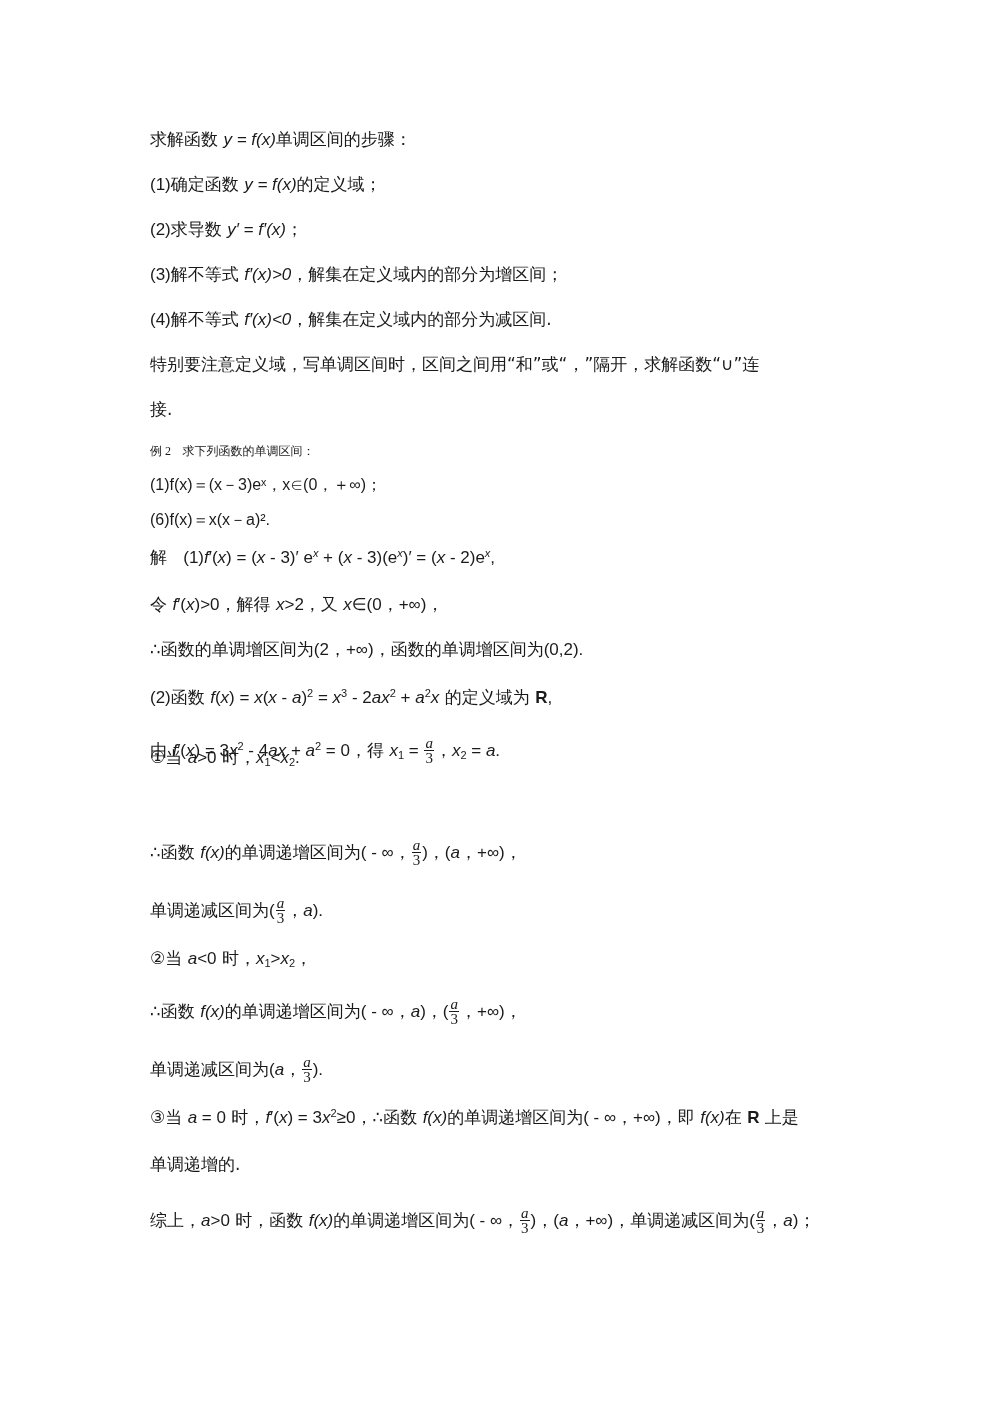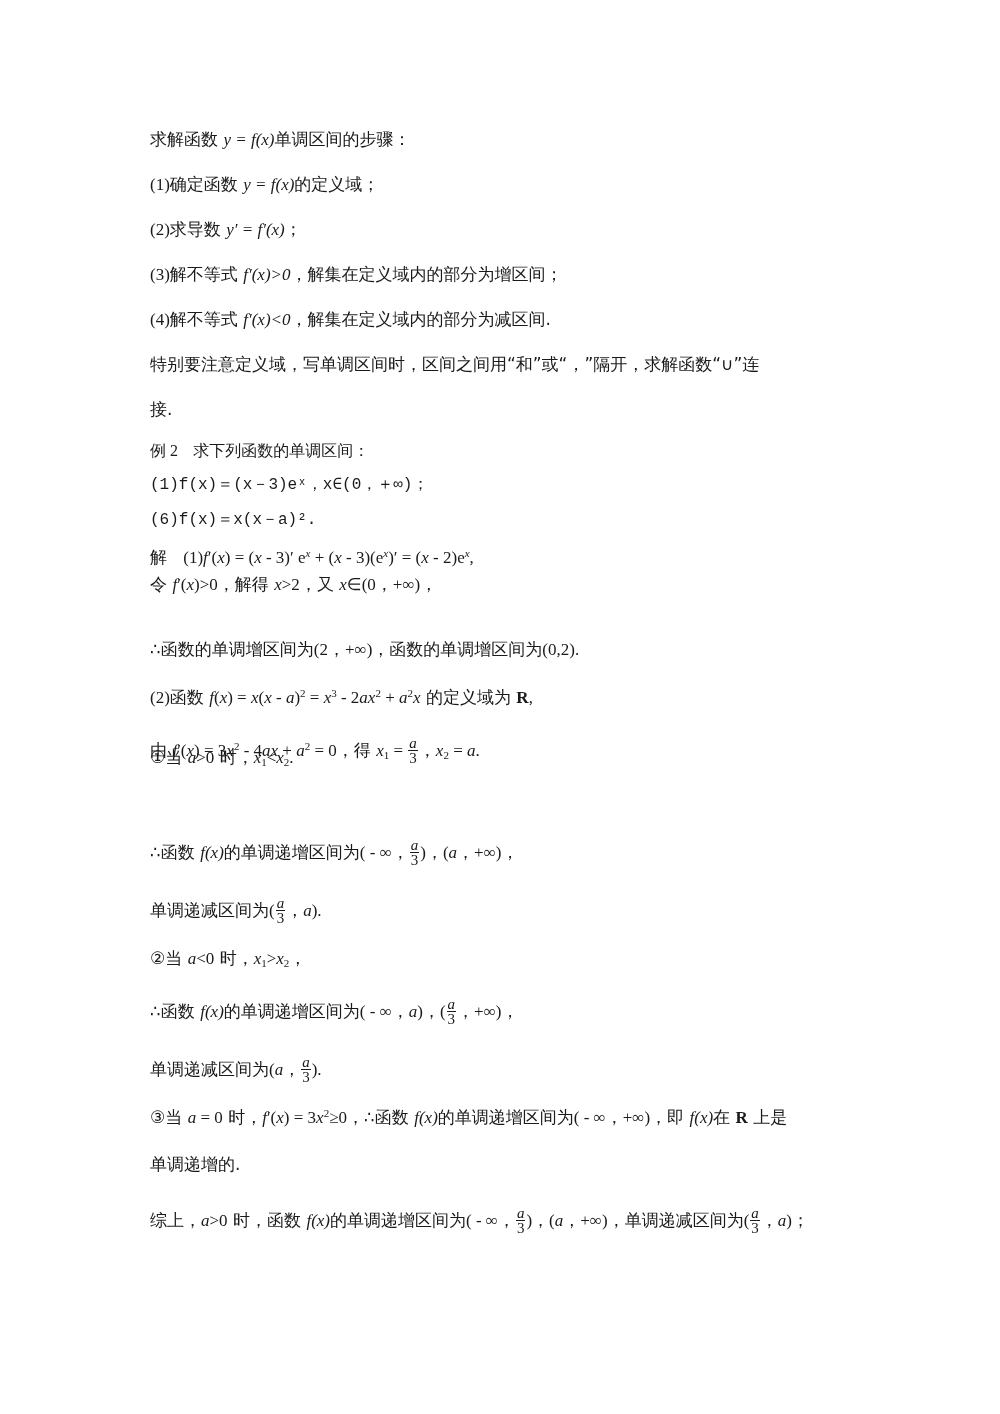--- a/index.html
+++ b/index.html
@@ -1,23 +1,23 @@
 <!DOCTYPE html>
 <html><head>
   <meta charset="utf-8">
   <style>
     html, body { margin: 0; padding: 0; background: #ffffff; }
     body { width: 1000px; height: 1414px; position: relative; overflow: hidden;
            font-family: "DejaVu Sans", "Liberation Sans", sans-serif; color: #1a1a1a; }
     .line { position: absolute; left: 150px; font-size: 17px; white-space: nowrap; line-height: 22px; }
     .serif { font-family: "Liberation Serif", "DejaVu Serif", serif; }
-    .m { font-family: Liberation Serif, serif; font-size: 17px; }
+    .m { font-family: Liberation Sans, sans-serif; font-size: 17px; }
     .i { font-style: italic; }
     .b { font-weight: bold; }
-    .ex { font-family: Liberation Mono, monospace; font-size: 16px; }
+    .ex { font-family: Liberation Sans, sans-serif; font-size: 16px; }
     .frac { display: inline-flex; flex-direction: column; align-items: center; vertical-align: middle;
             font-family: "Liberation Serif", "DejaVu Serif", serif; font-size: 15px; line-height: 14px; margin: 0 1px; }
     .frac .num { font-style: italic; border-bottom: 1px solid #1a1a1a; padding: 0 1px; }
     .frac .den { padding: 0 1px; }
     sup { font-size: 11px; vertical-align: 6px; line-height: 0; }
     sub { font-size: 11px; vertical-align: -3px; line-height: 0; }
   </style>
 </head>
 <body>
 
@@ -34,31 +34,31 @@
 <div class="line" style="top:263px">
   <span class="m">(3)</span><span>解不等式 </span><span class="m i">f′(x)&gt;0</span><span>，解集在定义域内的部分为增区间；</span>
 </div>
 <div class="line" style="top:308px">
   <span class="m">(4)</span><span>解不等式 </span><span class="m i">f′(x)&lt;0</span><span>，解集在定义域内的部分为减区间.</span>
 </div>
 
 <div class="line" style="top:353px">特别要注意定义域，写单调区间时，区间之间用“和”或“，”隔开，求解函数“∪”连</div>
 <div class="line" style="top:398px">接.</div>
 
-<div class="line" style="top:440px; font-size:16px">
+<div class="line" style="top:440px; font-size:12px">
   <span class="serif">例 2</span>&nbsp;&nbsp;&nbsp;<span>求下列函数的单调区间：</span>
 </div>
 <div class="line ex" style="top:474px">(1)f(x)＝(x－3)eˣ，x∈(0，＋∞)；</div>
 <div class="line ex" style="top:509px">(6)f(x)＝x(x－a)².</div>
 
 <div class="line" style="top:546px">
   <span>解</span>&nbsp;&nbsp;&nbsp;<span class="m">(1)<i>f</i>′(<i>x</i>) = (<i>x</i> - 3)′ e<sup><i>x</i></sup> + (<i>x</i> - 3)(e<sup><i>x</i></sup>)′ = (<i>x</i> - 2)e<sup><i>x</i></sup>,</span>
 </div>
 
-<div class="line" style="top:573px">
+<div class="line" style="top:593px">
   <span>令 </span><span class="m"><i>f</i>′(<i>x</i>)&gt;0</span><span>，解得 </span><span class="m"><i>x</i>&gt;2</span><span>，又 </span><span class="m"><i>x</i>∈(0，+∞)，</span>
 </div>
 
 <div class="line" style="top:638px">
   <span>∴</span><span>函数的单调增区间为</span><span class="m">(2，+∞)</span><span>，函数的单调增区间为</span><span class="m">(0,2).</span>
 </div>
 
 <div class="line" style="top:686px">
   <span class="m">(2)</span><span>函数 </span><span class="m"><i>f</i>(<i>x</i>) = <i>x</i>(<i>x</i> - <i>a</i>)<sup>2</sup> = <i>x</i><sup>3</sup> - 2<i>ax</i><sup>2</sup> + <i>a</i><sup>2</sup><i>x</i></span><span> 的定义域为 </span><span class="m b">R</span><span class="m">,</span>
 </div>

